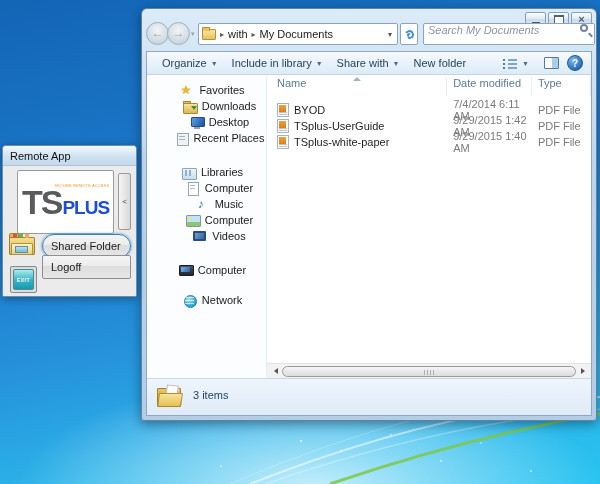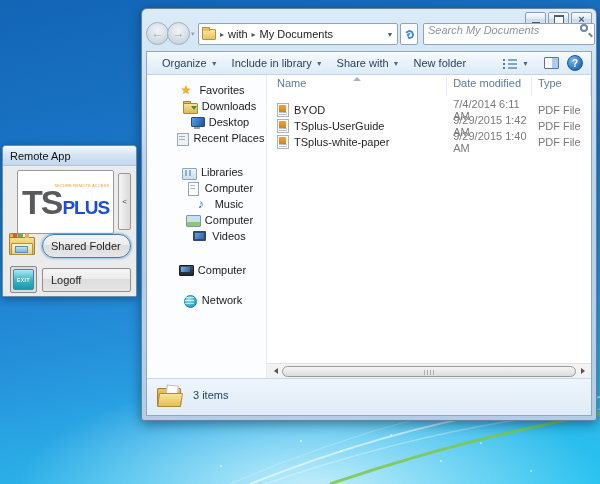--- a/index.html
+++ b/index.html
@@ -150,21 +150,21 @@
   .logo-plus { font-size:19px; font-weight:bold; color:#1d4ed8; letter-spacing:-1px; line-height:1; margin-left:1px; }
   .logo-tag { position:absolute; right:0; top:-1px; font-size:6px; color:#f7941d; transform:scale(.62); transform-origin:right top; white-space:nowrap; letter-spacing:.5px; }
   .collapse-btn { position:absolute; left:115px; top:7px; width:13px; height:57px;
     background:linear-gradient(to right,#f5f5f5,#d8d8d8); border:1px solid #9a9a9a; border-radius:2px;
     font-size:8px; color:#444; display:flex; align-items:center; justify-content:center; cursor:pointer; }
   .ra-btn { position:absolute; left:39px; width:89px; height:24px; font-size:11px; color:#1e1e1e;
     background:linear-gradient(#f5f5f5,#ececec 45%,#dddddd 46%,#e6e6e6);
     border:1px solid #8f8f8f; border-radius:2px; text-align:left; padding-left:8px;
     font-family:"Liberation Sans",sans-serif; cursor:pointer; }
   .ra-btn.focused { border-color:#3c7fb1; box-shadow:0 0 2px 1px rgba(88,160,220,.6);border-radius:12px; }
-  .btn-shared { top:68px; } .btn-logoff { top:102px; }
+  .btn-shared { top:68px; } .btn-logoff { top:89px; }
   .shared-icon { position:absolute; left:5px; top:64px; width:30px; height:30px; cursor:pointer; }
   .shared-icon .tab { position:absolute; left:1px; top:3px; width:10px; height:5px; background:#e0b84e; border:1px solid #a5802e; border-bottom:none; border-radius:2px 2px 0 0; }
   .shared-icon .body { position:absolute; left:1px; top:7px; width:26px; height:18px; background:linear-gradient(#f4dd8e,#dcb850); border:1px solid #a5802e; border-radius:1px; }
   .shared-icon .dot1 { position:absolute; left:5px; top:4px; width:4px; height:4px; background:#d9534f; z-index:2; }
   .shared-icon .dot2 { position:absolute; left:11px; top:3px; width:4px; height:4px; background:#5cb85c; z-index:2; }
   .shared-icon .dot3 { position:absolute; left:17px; top:4px; width:4px; height:4px; background:#f0ad4e; z-index:2; }
   .shared-icon .front { position:absolute; left:3px; top:13px; width:22px; height:12px; background:linear-gradient(#fdf3c8,#ecd27c); border:1px solid #b3913a; border-radius:1px; }
   .shared-icon .win { position:absolute; left:7px; top:16px; width:13px; height:7px; background:linear-gradient(#bfe0ef,#7ab8d8); border:1px solid #5a90b0; }
   .exit-icon { position:absolute; left:7px; top:100px; width:27px; height:27px; border:1px solid #8a8a8a; border-radius:2px;
     background:#dcdcdc; display:flex; align-items:center; justify-content:center; cursor:pointer; }

